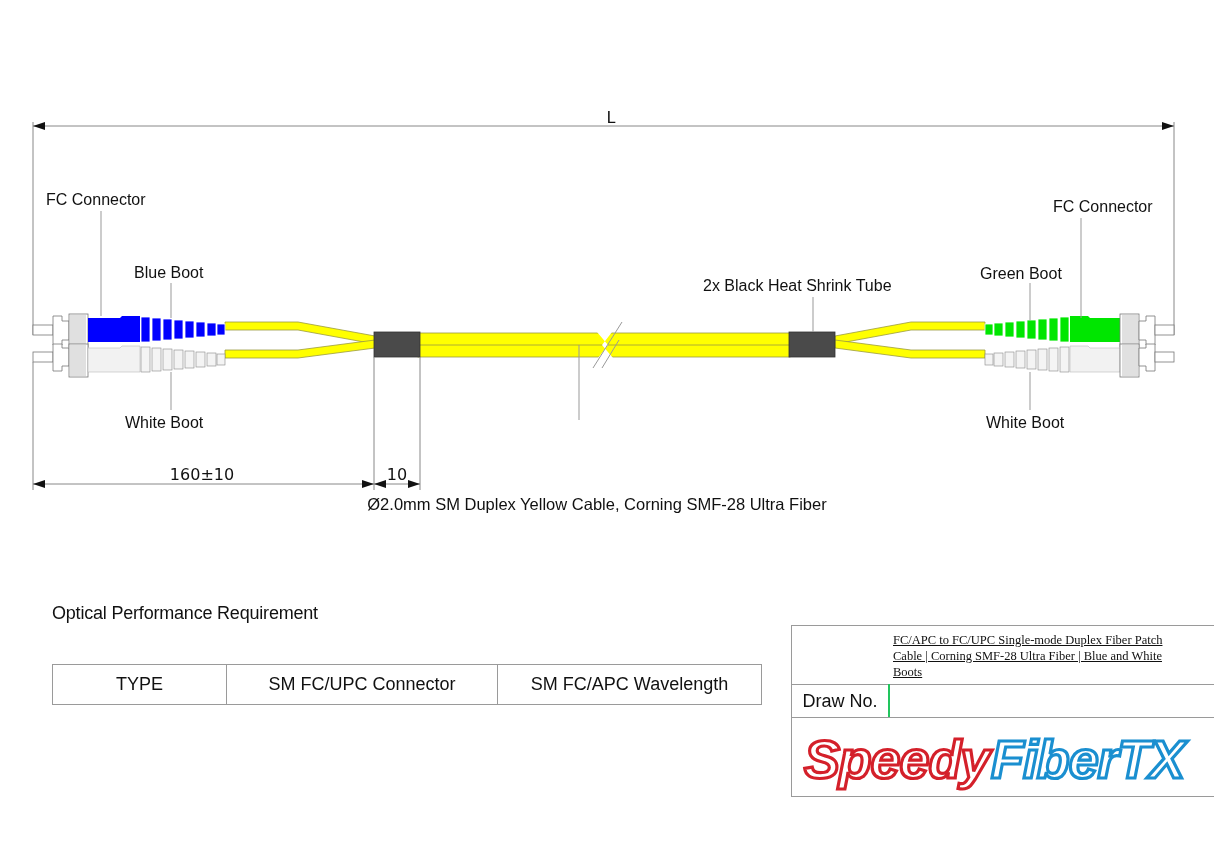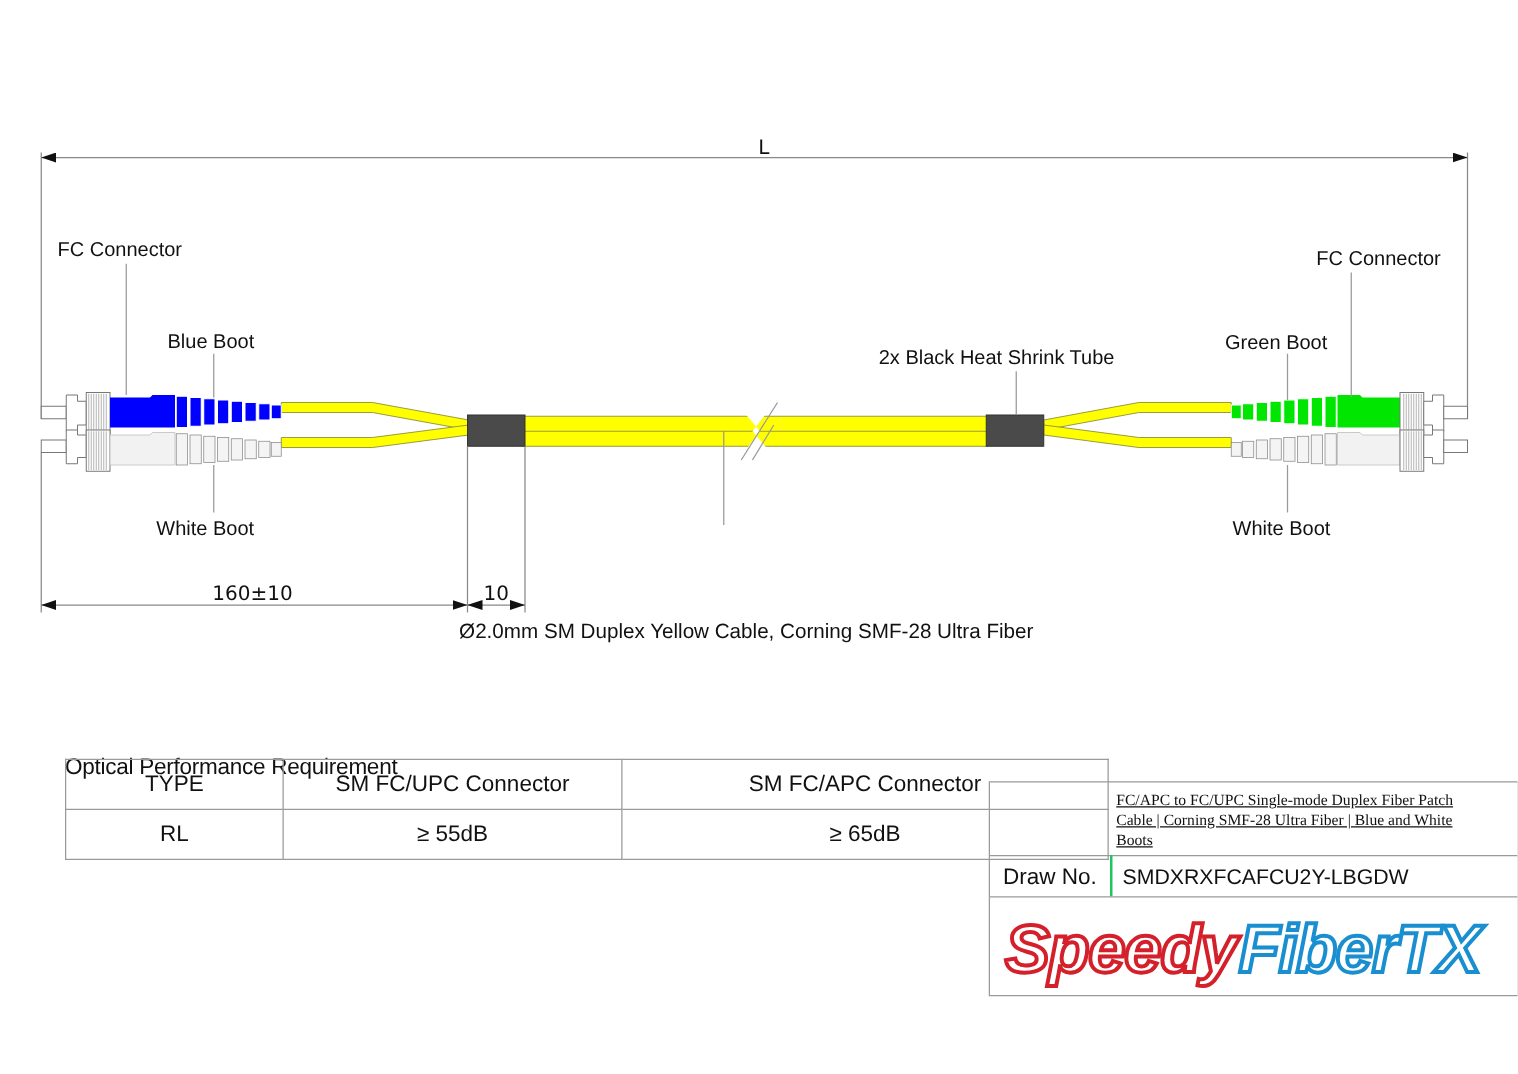--- a/index.html
+++ b/index.html
@@ -3,22 +3,22 @@
 <meta charset="utf-8">
 <style>
   html, body { margin: 0; padding: 0; background: #ffffff; }
   body { width: 1214px; height: 859px; position: relative; overflow: hidden;
          font-family: "Liberation Sans", "DejaVu Sans", sans-serif; color: #111; }
   #drawing { position: absolute; left: 0; top: 0; }
   .lbl { font-family: "Liberation Sans", "DejaVu Sans", sans-serif; font-size: 16px; fill: #111; }
   .dim { font-family: "DejaVu Sans", "Liberation Sans", sans-serif; font-size: 16px; fill: #111; }
 
   #perf-title { position: absolute; left: 52px; top: 603px; font-size: 18px; letter-spacing: -0.2px; }
-  #perf-table { position: absolute; left: 52px; top: 607px; border-collapse: collapse;
-                width: 835px; font-size: 18px; }
+  #perf-table { position: absolute; left: 52px; top: 664px; border-collapse: collapse;
+                width: 710px; font-size: 18px; }
   #perf-table td, #perf-table th { border: 1px solid #9a9a9a; text-align: center;
                 font-weight: normal; height: 39px; padding: 0; }
   #perf-table th:nth-child(1), #perf-table td:nth-child(1) { width: 173px; }
   #perf-table th:nth-child(2), #perf-table td:nth-child(2) { width: 270px; }
 
   #title-block { position: absolute; left: 791px; top: 625px; width: 424px; height: 172px;
                  border: 1px solid #9a9a9a; box-sizing: border-box; }
   #tb-name-row { position: absolute; left: 0; top: 0; width: 100%; height: 58px; border-bottom: 1px solid #9a9a9a; }
   #tb-name-label { position: absolute; left: 0; top: 0; width: 96px; height: 58px; border-right: 1px solid #9a9a9a;
                    font-size: 18px; text-align: center; line-height: 40px; }
@@ -209,39 +209,33 @@
 
   <text class="lbl" x="597" y="510" text-anchor="middle" style="font-size:16.5px">Ø2.0mm SM Duplex Yellow Cable, Corning SMF-28 Ultra Fiber</text>
 </svg>
 
 <div id="perf-title">Optical Performance Requirement</div>
 <table id="perf-table">
   <thead>
     <tr>
       <th>TYPE</th>
       <th>SM FC/UPC Connector</th>
-      <th>SM FC/APC Connector</th>
+      <th>SM FC/APC Wavelength</th>
     </tr>
   </thead>
   <tbody>
-    <tr>
-      <td>RL</td>
-      <td>≥ 55dB</td>
-      <td>≥ 65dB</td>
-    </tr>
   </tbody>
 </table>
 
 <div id="title-block">
   <div id="tb-name-row">
     <div id="tb-name-value">FC/APC to FC/UPC Single-mode Duplex Fiber Patch Cable | Corning SMF-28 Ultra Fiber | Blue and White Boots</div>
   </div>
   <div id="tb-draw-row">
     <div id="tb-draw-label">Draw No.</div>
-    <div id="tb-draw-value">SMDXRXFCAFCU2Y-LBGDW</div>
   </div>
   <svg id="tb-logo" viewBox="0 0 424 78" xmlns="http://www.w3.org/2000/svg">
     <defs>
       <pattern id="stripes" width="6" height="6" patternUnits="userSpaceOnUse">
         <rect width="6" height="6" fill="#fff"></rect>
       </pattern>
     </defs>
     <text id="logo-part1" x="12" y="60" font-family="Liberation Sans, DejaVu Sans, sans-serif" font-style="italic" font-weight="bold" font-size="54" fill="none" stroke="#d4202a" stroke-width="3.2" letter-spacing="-1">Speedy</text>
     <text id="logo-part2" x="200.04946899414062" y="60" font-family="Liberation Sans, DejaVu Sans, sans-serif" font-style="italic" font-weight="bold" font-size="54" fill="none" stroke="#1a8fd0" stroke-width="3.2" letter-spacing="-1">FiberTX</text>
   </svg>

